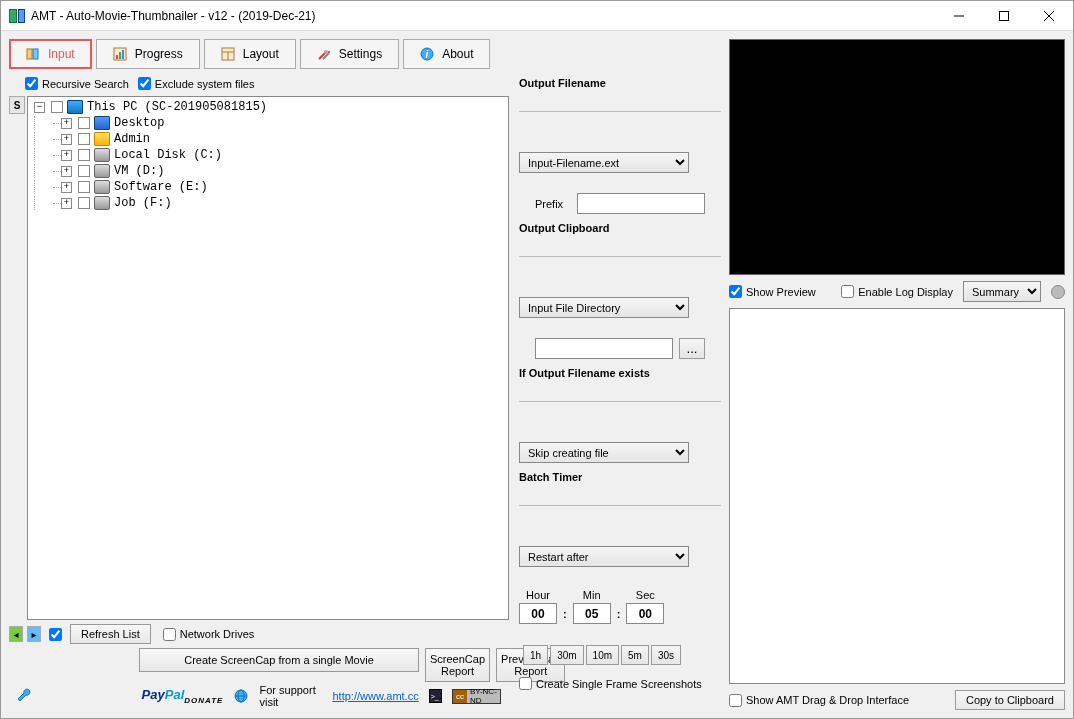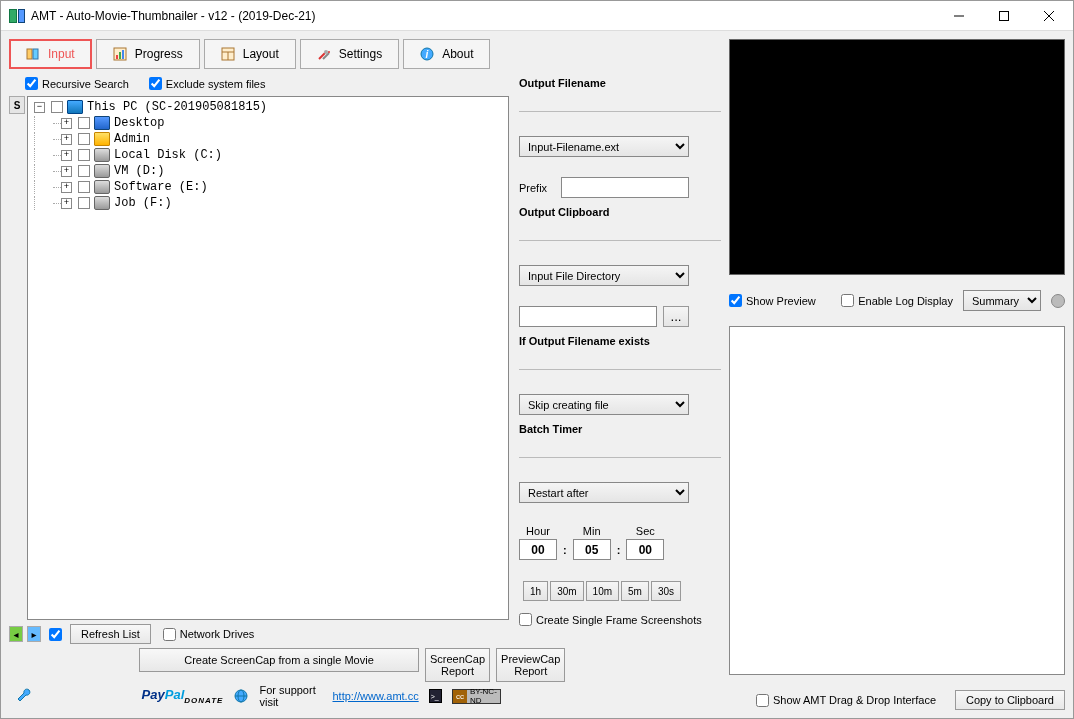--- a/index.html
+++ b/index.html
@@ -8,32 +8,32 @@
 .titlebar { height: 30px; background: #fff; display: flex; align-items: center; padding: 0 2px 0 8px; border-bottom: 1px solid #ddd; }
 .titlebar .app-icon { width: 16px; height: 14px; margin-right: 6px; display: flex; }
 .titlebar .app-icon::before { content: ""; width: 7px; height: 12px; background: #3a6; margin-right: 1px; border: 1px solid #174; }
 .titlebar .app-icon::after { content: ""; width: 7px; height: 12px; background: #59f; border: 1px solid #147; }
 .titlebar-title { font-size: 12px; flex: 1; }
 .win-btns { display: flex; }
 .win-btn { width: 45px; height: 29px; display: flex; align-items: center; justify-content: center; cursor: pointer; font-family: Arial; }
 
 .content { flex: 1; display: flex; padding: 8px; gap: 8px; }
 .left-pane { width: 712px; display: flex; flex-direction: column; }
-.right-pane { flex: 1; display: flex; flex-direction: column; gap: 9px; }
+.right-pane { flex: 1; display: flex; flex-direction: column; }
 
 .tabs { display: flex; gap: 4px; margin-bottom: 6px; }
 .tab { height: 30px; padding: 0 16px; background: #f5f5f5; border: 1px solid #aaa; display: flex; align-items: center; gap: 8px; cursor: pointer; font-size: 12px; }
 .tab.active { border: 2px solid #e55; color: #e55; padding: 0 15px; justify-content: center; }
 .tab-ico { width: 14px; height: 14px; display: inline-block; }
 
 .columns { display: flex; gap: 10px; flex: 1; }
 .col-tree { width: 500px; display: flex; flex-direction: column; }
 .col-opts { flex: 1; display: flex; flex-direction: column; gap: 8px; padding-top: 2px; }
 
-.check-row { display: flex; align-items: center; gap: 20px; padding: 2px 0 6px 16px; }
+.check-row { display: flex; align-items: center; gap: 9px; padding: 2px 0 6px 16px; }
 .check { display: flex; align-items: center; gap: 4px; }
 .check input { width: 13px; height: 13px; }
 
 .tree-wrap { display: flex; flex: 1; }
 .s-btn { width: 16px; height: 18px; background: #e5e5e5; border: 1px solid #aaa; display: flex; align-items: center; justify-content: center; font-size: 10px; font-weight: bold; margin-right: 2px; cursor: pointer; }
 .tree { flex: 1; background: #fff; border: 1px solid #888; overflow: auto; font-family: "Courier New", monospace; font-size: 12px; padding: 2px; }
 .tree-node { display: flex; align-items: center; height: 16px; white-space: nowrap; }
 .tree-toggle { width: 11px; height: 11px; border: 1px solid #888; display: inline-flex; align-items: center; justify-content: center; font-size: 9px; line-height: 1; margin-right: 6px; cursor: pointer; background: #fff; }
 .tree-chk { width: 12px; height: 12px; border: 1px solid #888; margin-right: 4px; background: #fff; }
 .tree-ico { width: 16px; height: 14px; margin-right: 4px; display: inline-block; }
@@ -47,25 +47,25 @@
 
 .tree-footer { display: flex; align-items: center; gap: 4px; margin-top: 4px; }
 .mini-btn { width: 14px; height: 16px; border: 1px solid #aaa; display: flex; align-items: center; justify-content: center; font-size: 10px; cursor: pointer; }
 .mini-green { background: #7c4; }
 .mini-blue { background: #6bf; }
 .btn { background: linear-gradient(#f8f8f8, #e8e8e8); border: 1px solid #999; padding: 3px 10px; cursor: pointer; font-size: 11px; }
 
 .sect { display: flex; flex-direction: column; gap: 20px; }
 .sect-title { font-weight: bold; font-size: 11px; }
 .sep { height: 1px; background: #bbb; margin: 2px 0 4px; }
-.row { display: flex; align-items: center; gap: 6px; }
+.row { display: flex; align-items: center; gap: 6px; justify-content: center; }
 .row label { width: 36px; text-align: left; }
 select, input[type=text] { border: 1px solid #888; background: #fff; height: 21px; font-size: 11px; padding: 0 4px; font-family: inherit; }
 select { background: linear-gradient(#f5f5f5, #e5e5e5); }
-.dd { width: 170px; }
+.dd { width: 170px; margin-top: 16px; }
 .txt { width: 128px; }
 .browse { width: 26px; height: 21px; border: 1px solid #999; background: linear-gradient(#f5f5f5, #e5e5e5); cursor: pointer; }
 
 .timer-row { display: flex; align-items: center; gap: 6px; margin-top: 2px; }
 .timer-col { display: flex; flex-direction: column; align-items: center; gap: 2px; }
 .timer-col .lbl { font-size: 11px; }
 .timer-inp { width: 38px; height: 21px; border: 1px solid #888; text-align: center; font-size: 12px; font-weight: bold; }
 .colon { font-weight: bold; margin-top: 14px; }
 .timer-presets { display: flex; gap: 2px; margin-top: 1px; padding-left: 4px; }
 .preset { height: 20px; padding: 0 6px; border: 1px solid #999; background: linear-gradient(#f5f5f5, #e5e5e5); font-size: 10px; cursor: pointer; }
@@ -86,21 +86,21 @@
 .link { color: #0066cc; text-decoration: underline; cursor: pointer; }
 .cc-badge { height: 15px; border: 1px solid #333; display: flex; align-items: center; font-size: 8px; }
 .cc-l { background: #a16207; color: #fff; padding: 0 3px; height: 100%; display: flex; align-items: center; }
 .cc-r { background: #bbb; color: #000; padding: 0 3px; height: 100%; display: flex; align-items: center; }
 .term { width: 16px; height: 14px; background: #223; border: 1px solid #000; display: flex; align-items: center; }
 .term::after { content: ">_"; color: #fff; font-size: 7px; margin-left: 1px; }
 
 .preview { background: #000; height: 236px; border: 1px solid #666; }
 .preview-ctrl { display: flex; align-items: center; gap: 10px; margin: 6px 0; }
 .log-area { flex: 1; background: #fff; border: 1px solid #888; overflow: auto; }
-.right-footer { display: flex; align-items: center; justify-content: space-between; margin-top: 6px; margin-left: 27px; }
+.right-footer { display: flex; align-items: center; justify-content: space-between; margin-top: 6px; }
 .status-dot { width: 14px; height: 14px; border-radius: 50%; background: #bbb; border: 1px solid #888; }
 
 svg { display: block; }
 .tab-ico svg { width: 14px; height: 14px; }
 </style>
 </head>
 <body>
 
 <div class="window">
   <div class="titlebar">

